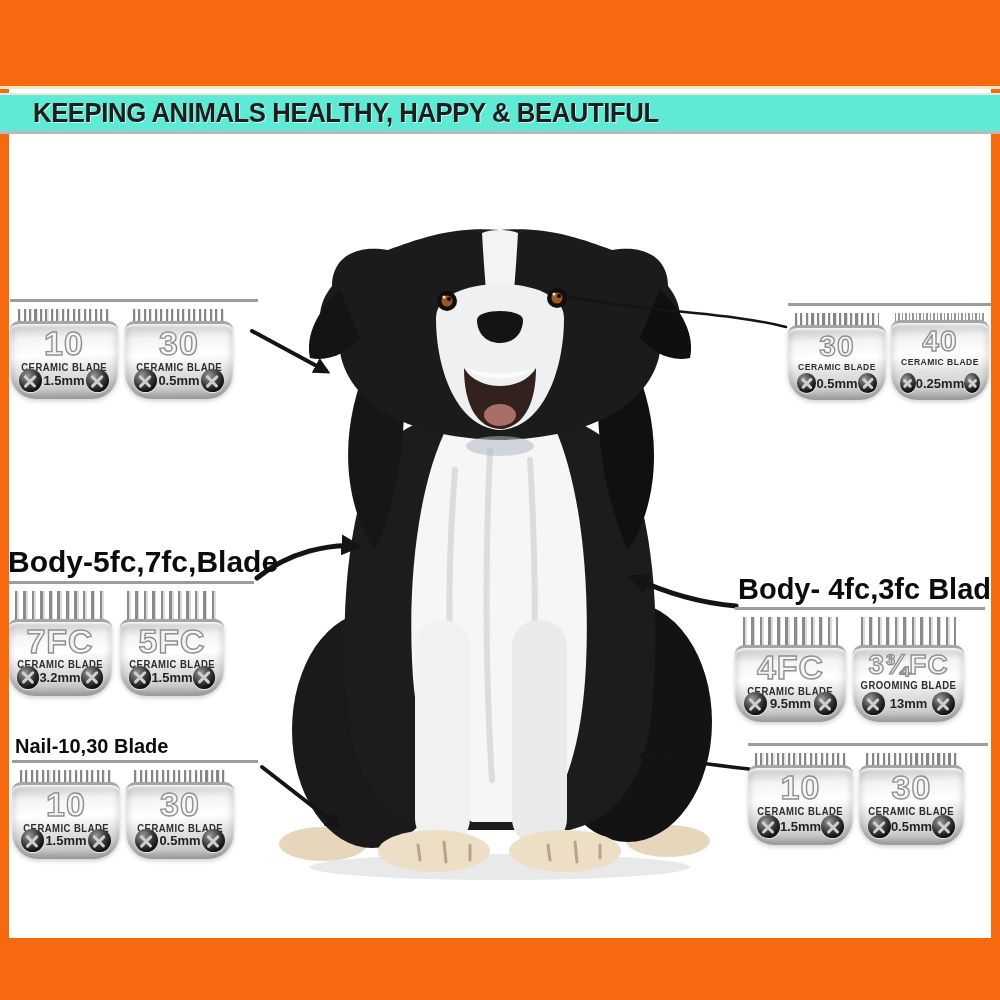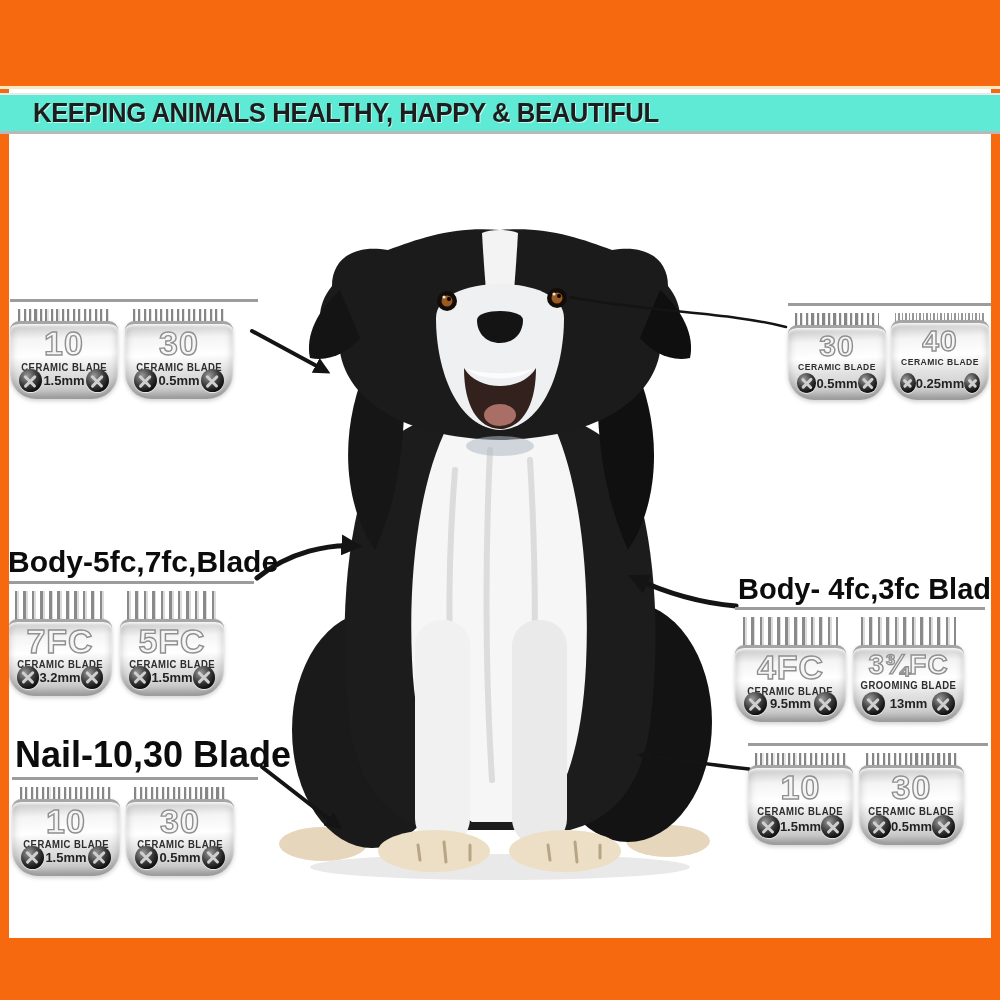--- a/index.html
+++ b/index.html
@@ -76,21 +76,21 @@
   #group-body-left{left:8px;top:546px;width:246px;}
   #group-body-left .group-label{font-size:30px;}
   #group-body-left .blade{width:104px;height:105px;margin-right:8px;text-decoration:underline;}
 
   #group-body-right{left:735px;top:574px;width:250px;}
   #group-body-right .group-label{font-size:29px;padding-left:3px;}
   #group-body-right .blade{width:111px;height:105px;margin-right:7px;}
   #group-body-right .blade:last-child .blade-number{font-size:28px;}
 
   #group-nail{left:12px;top:736px;width:246px;}
-  #group-nail .group-label{font-size:36px;padding-left:3px;}
+  #group-nail .group-label{font-size:20px;padding-left:3px;}
   #group-nail .blade{width:108px;height:89px;margin-right:6px;}
 
   #group-legs{left:748px;top:740px;width:240px;}
   #group-legs .group-label{font-size:27px;padding-left:4px;}
   #group-legs .blade{width:105px;height:92px;margin-right:6px;}
 </style>
 </head>
 <body>
 
 <div class="band-top"></div>

